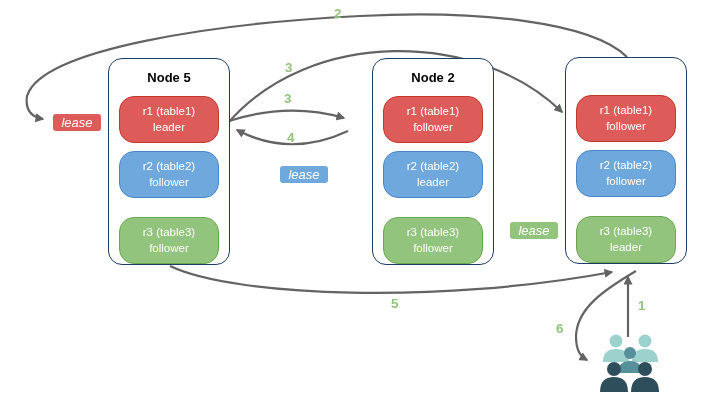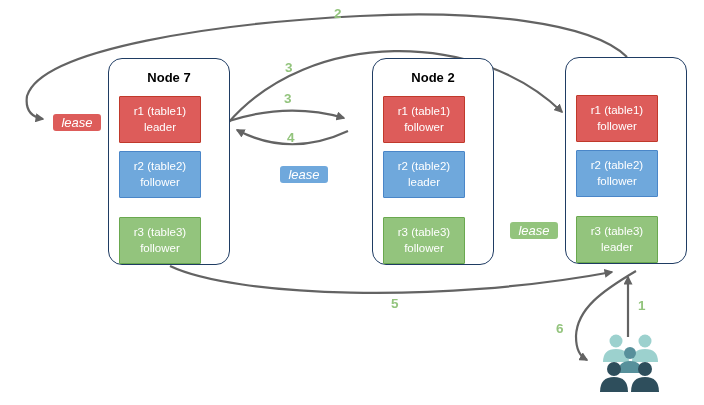--- a/index.html
+++ b/index.html
@@ -29,23 +29,23 @@
   .node-title {
     text-align: center;
     font-weight: bold;
     font-size: 13px;
     color: #000000;
     margin-top: 11px;
   }
   .replica {
     position: absolute;
     left: 10px;
-    width: 82px;
+    width: 100px;
     height: 47px;
-    border-radius: 1px;
+    border-radius: 15px;
     border: 1.5px solid;
     box-sizing: border-box;
     color: #ffffff;
     font-size: 11.5px;
     line-height: 1.32;
     text-align: center;
     display: flex;
     flex-direction: column;
     justify-content: center;
   }
@@ -93,21 +93,21 @@
       <path d="M 228,123 C 310,28 478,30 562,112" marker-end="url(#ah)"></path>
       <path d="M 229,121 Q 288,102 344,118" marker-end="url(#ah)"></path>
       <path d="M 348,131 Q 290,158 237,130" marker-end="url(#ah)"></path>
       <path d="M 170,266 C 235,297 440,304 612,272" marker-end="url(#ah)"></path>
       <path d="M 628,337 L 628,277" marker-end="url(#ah)"></path>
       <path d="M 636,271 C 602,291 577,309 576,336 C 576,350 580,356 587,360" marker-end="url(#ah)"></path>
     </g>
   </svg>
 
   <div class="node" style="left:108px; top:58px;">
-    <div class="node-title">Node 7</div>
+    <div class="node-title">Node 5</div>
     <div class="replica c-red pos-r1">
       <span>r1 (table1)</span>
       <span>leader</span>
     </div>
     <div class="replica c-blue pos-r2">
       <span>r2 (table2)</span>
       <span>follower</span>
     </div>
     <div class="replica c-green pos-r3">
       <span>r3 (table3)</span>

